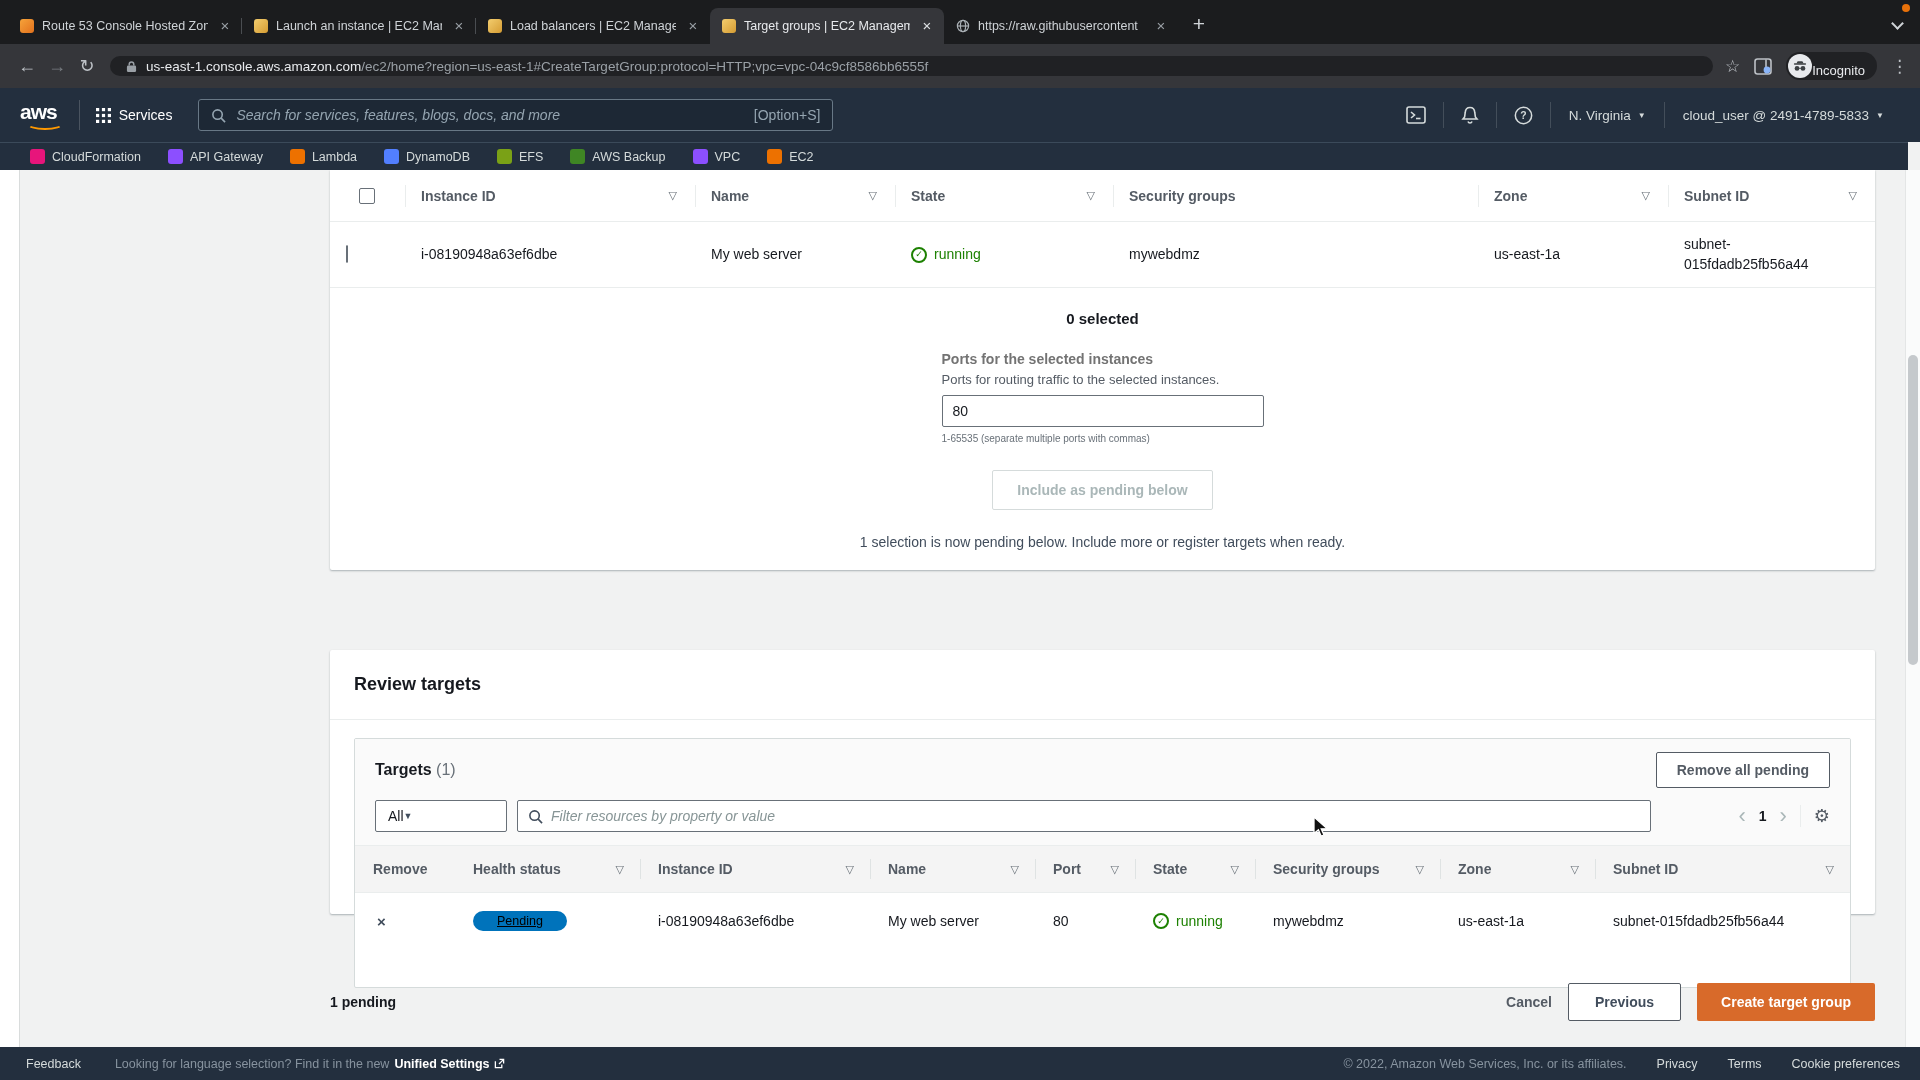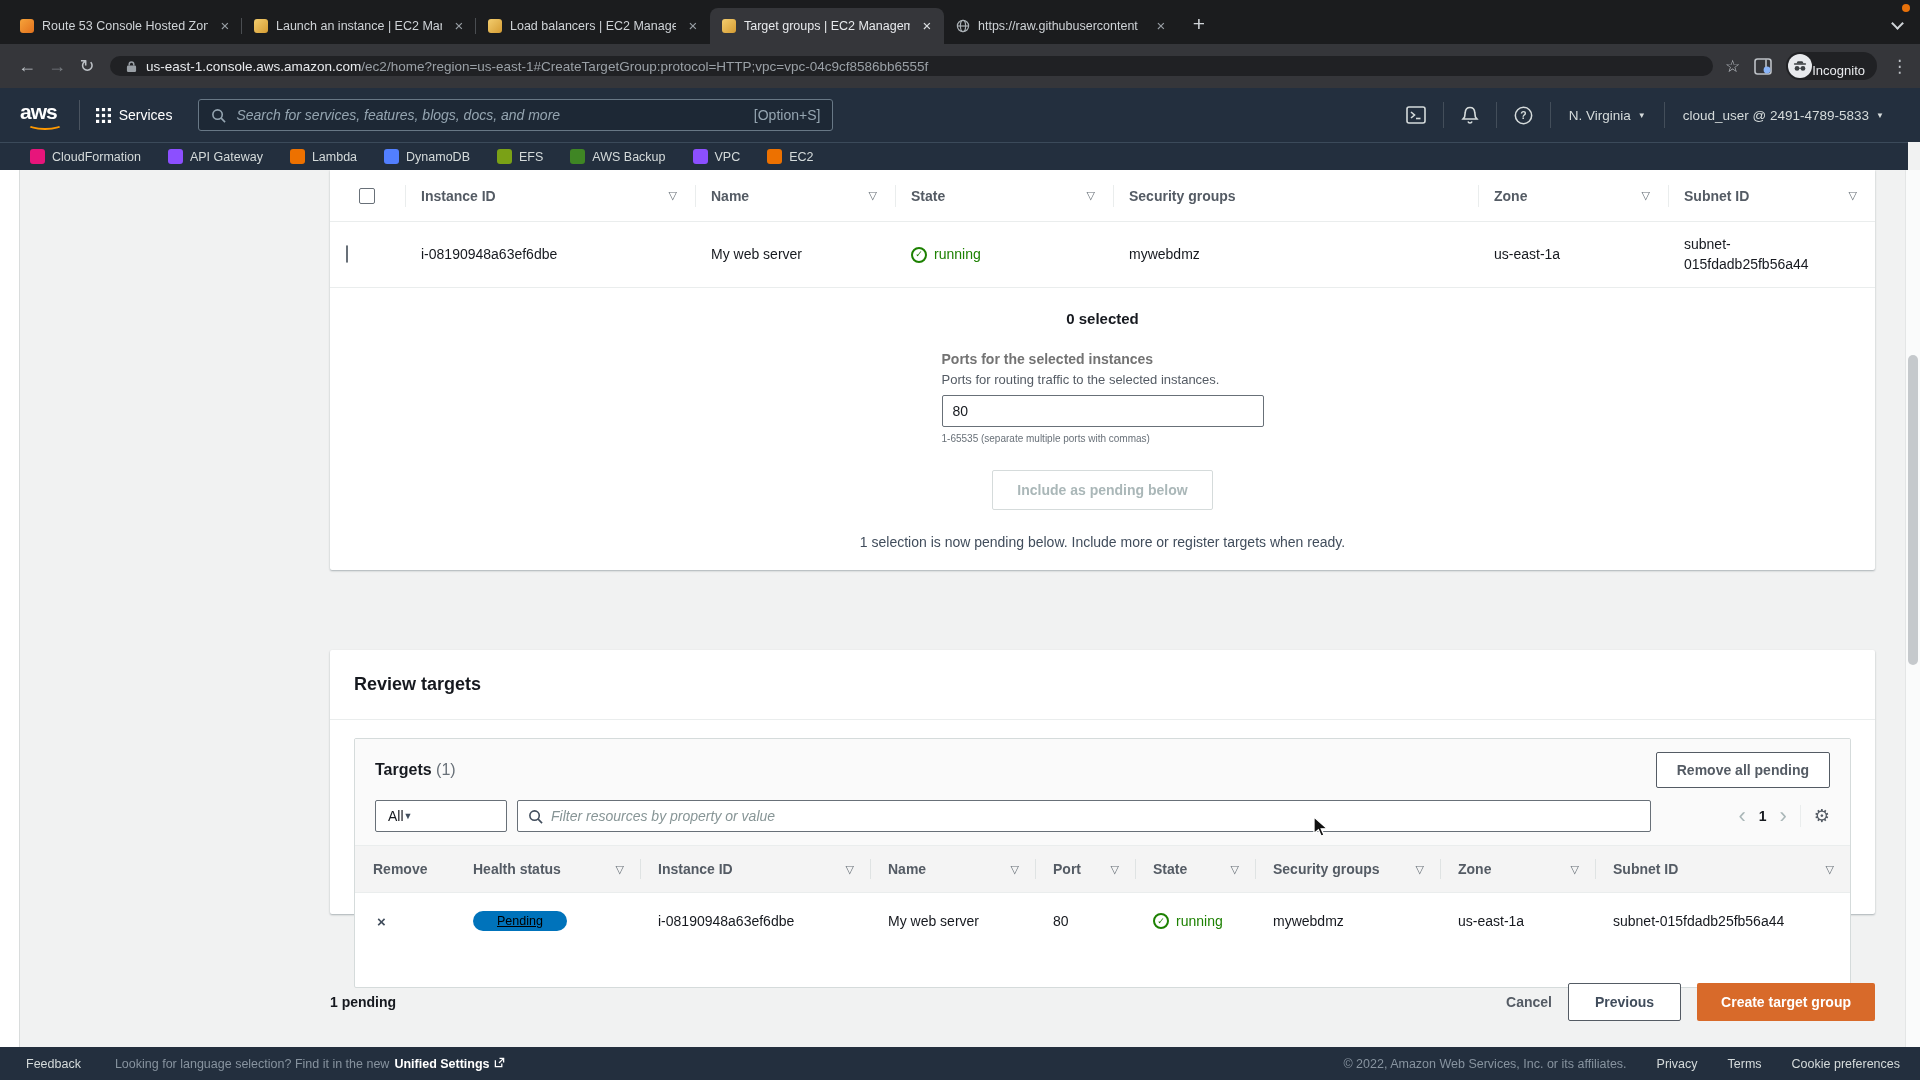--- a/index.html
+++ b/index.html
@@ -116,21 +116,21 @@
   .cancel-link { font-size:14px; font-weight:700; color:#545b64; background:none; border:none; }
   .prev-btn { height:38px; padding:0 26px; background:#fff; border:1px solid #545b64; border-radius:2px; font-size:14px; font-weight:700; color:#414d5c; }
   .create-btn { height:38px; padding:0 24px; border:none; border-radius:2px; font-size:14px; font-weight:700; color:#fff; }
 
   .scrollbar { position:absolute; right:0; top:0; width:15px; height:877px; background:#fafbfb; border-left:1px solid #e4e6e6; }
   .scroll-thumb { position:absolute; left:2px; right:2px; top:185px; height:310px; background:#c5c9cc; border-radius:7px; }
 
   
   .footer { position:absolute; bottom:0; left:0; right:0; height:33px; background:#232f3e; display:flex; align-items:center; padding:0 20px 0 26px; font-size:12.5px; color:#d5dbdb; }
   .lang { color:#87939f; margin-left:34px; display:flex; align-items:center; gap:5px; }
-  .unified { color:#fff; font-weight:700; display:flex; align-items:flex-start; gap:4px; }
+  .unified { color:#fff; font-weight:700; display:flex; align-items:center; gap:4px; }
   .ftr-right { margin-left:auto; display:flex; align-items:center; gap:30px; }
   .copyright { color:#87939f; }
 
   .cursor { position:absolute; left:1312px; top:816px; z-index:99; }
 </style>
 </head>
 <body>
 
 <div class="tabbar">
   <div class="tab sep-after">

